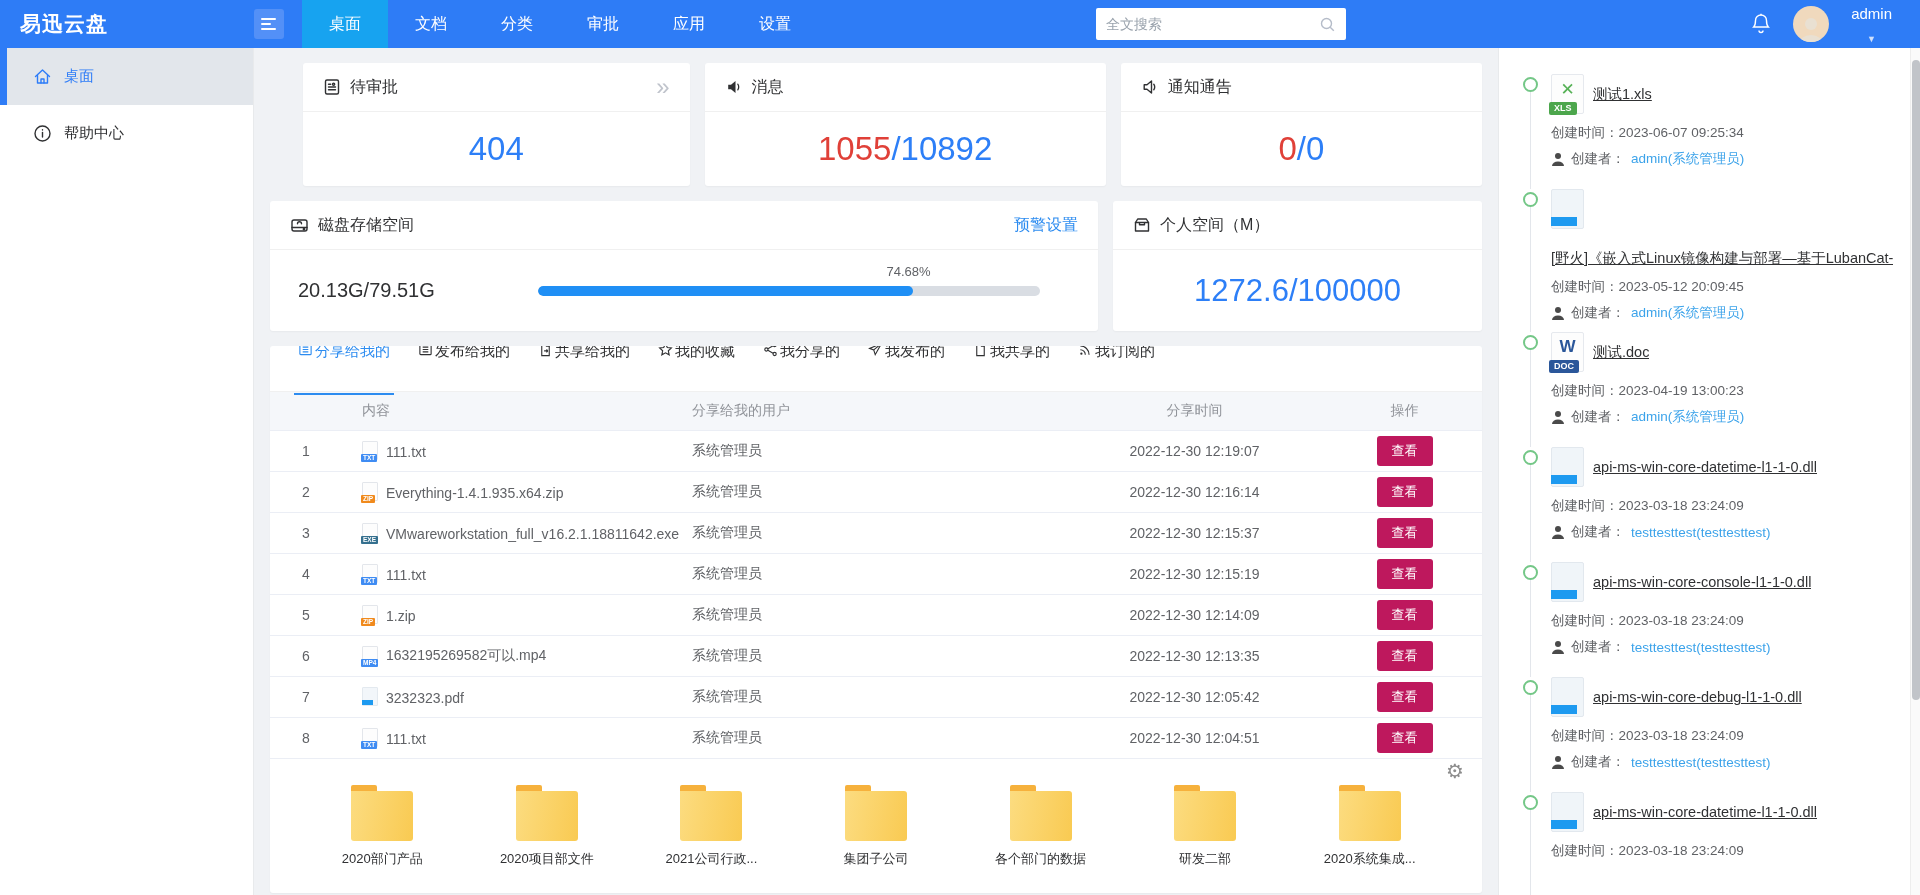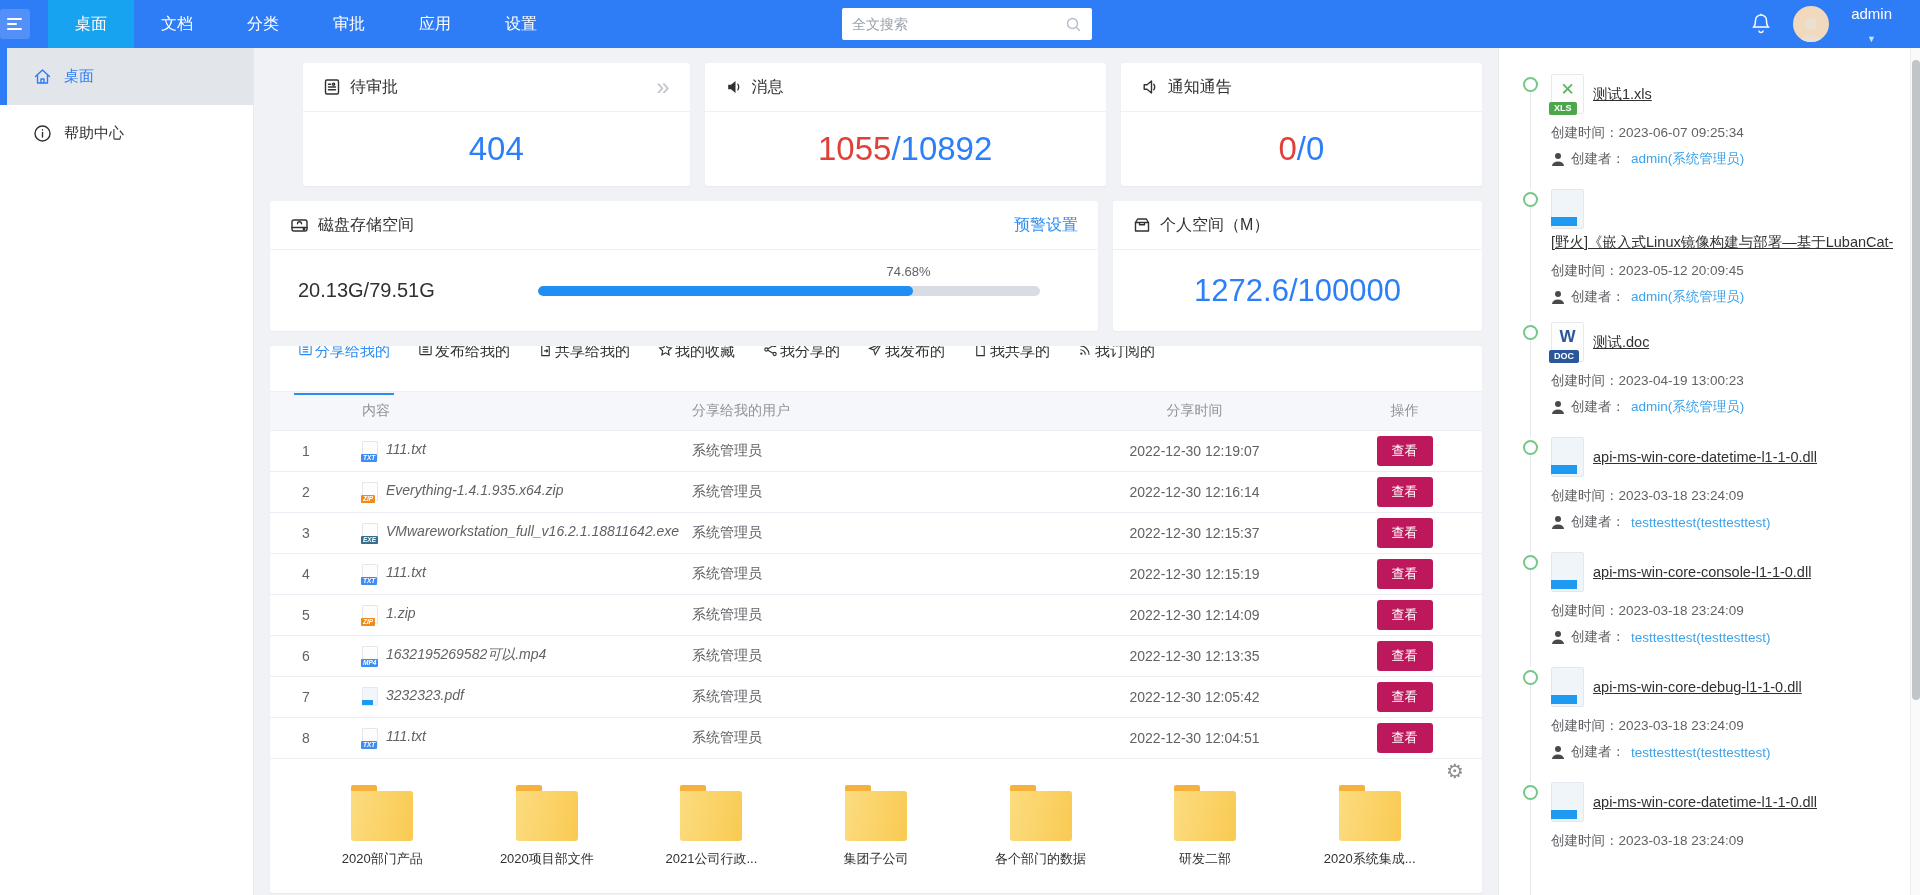--- a/index.html
+++ b/index.html
@@ -58,21 +58,21 @@
   .s-tab.active::after { content:""; position:absolute; left:8px; right:8px; bottom:0; height:2px; background:#2d8cf0; }
 
   table.files { width:100%; border-collapse:collapse; font-size:14px; }
   table.files th { background:#f5f7fa; color:#909399; font-weight:normal; height:38px; border-bottom:1px solid #ebeef5; }
   table.files td { height:41px; border-bottom:1px solid #ebeef5; color:#606266; }
   .col-idx { width:72px; text-align:center; color:#909399; }
   .col-name { text-align:left; padding-left:20px; }
   .col-user { width:370px; text-align:left; }
   .col-time { width:265px; text-align:center; }
   .col-act  { width:155px; text-align:center; }
-  .fname { display:flex; align-items:flex-start; gap:8px; color:#606266;font-style:italic; }
+  .fname { display:flex; align-items:flex-end; gap:8px; color:#606266; }
   .tfile { position:relative; width:16px; height:19px; background:#fdfdfd; border:1px solid #e3e6eb; border-radius:1px; flex-shrink:0; }
   .tbadge { position:absolute; left:-2px; bottom:-3px; font-size:6.5px; font-weight:bold; color:#fff; padding:1px 2px; border-radius:1px; line-height:1; }
   .tb-txt { background:#3f8cf3; } .tb-zip { background:#f08a1d; } .tb-exe { background:#35708f; } .tb-mp4 { background:#3f8cf3; }
   .tstrip { position:absolute; left:-1px; bottom:0px; width:11px; height:5px; background:#1e9af0; }
   .tfile.blank { background:#f2f6fa; border-color:#e3e9ef; }
   .view-btn { background:#be185d; color:#fff; border:none; border-radius:3px; font-size:13px; padding:6px 15px; cursor:pointer; font-family:Liberation Serif, serif; }
 
   
   .folders-wrap { position:relative; padding:26px 30px 0 30px; }
   .gear { position:absolute; right:18px; top:2px; font-size:20px; color:#8c8c8c; cursor:pointer; line-height:1; }
@@ -90,21 +90,21 @@
   .rp-tab.active { color:#2d8cf0; }
   .rp-tab.active::after { content:""; position:absolute; left:-22px; right:-14px; bottom:0; height:3px; background:#2d8cf0; }
   .rp-list { padding:16px 12px 0 18px; }
   .rp-item { display:flex; min-height:115px; }
   .rp-item.stacked { min-height:133px; }
   .rp-rail { width:26px; display:flex; flex-direction:column; align-items:center; flex-shrink:0; }
   .rp-circle { width:15px; height:15px; border:2px solid #74c787; border-radius:50%; background:#fff; margin-top:3px; flex-shrink:0; cursor:pointer; }
   .rp-line { width:1px; flex:1; background:#e3e6eb; }
   .rp-body { flex:1; min-width:0; padding-left:8px; padding-bottom:10px; }
   .rp-filerow { display:flex; align-items:center; gap:9px; }
-  .rp-item.stacked .rp-filerow { flex-direction:column; align-items:flex-start; gap:4px; }
+  .rp-item.stacked .rp-filerow { flex-direction:column; align-items:flex-start; gap:20px; }
   .bfile { position:relative; width:33px; height:40px; background:#fdfdfd; border:1px solid #e6e9ee; border-radius:2px; flex-shrink:0; }
   .bfile.blank { background:#f0f5f9; border-color:#e2e8ee; }
   .bfile .glyph { position:absolute; top:4px; left:0; right:0; text-align:center; font-size:17px; font-weight:bold; }
   .g-xls { color:#57b257; } .g-doc { color:#2b579a; }
   .bbadge { position:absolute; left:-3px; bottom:-2px; font-size:9px; font-weight:bold; color:#fff; padding:1.5px 5px; border-radius:2px; line-height:1.1; }
   .bb-xls { background:#4ca64c; } .bb-doc { background:#2b579a; }
   .bstrip { position:absolute; left:-1px; bottom:2px; width:26px; height:9px; background:#1e9af0; }
   .rp-name { font-size:14.5px; color:#303133; text-decoration:underline; white-space:nowrap; overflow:hidden; cursor:pointer; }
   .rp-meta { margin-top:10px; font-size:13.5px; color:#606266; }
   .rp-creator { margin-top:8px; font-size:13.5px; color:#606266; display:flex; align-items:center; gap:6px; }
@@ -113,20 +113,21 @@
   
   .v-scroll { width:10px; background:#fafafa; border-left:1px solid #ededed; position:relative; flex-shrink:0; }
   .v-thumb { position:absolute; left:1px; width:8px; top:12px; height:640px; background:#c1c4c9; border-radius:4px; cursor:pointer; }
 
   svg.ic { stroke:#303133; fill:none; stroke-width:1.4; stroke-linecap:round; stroke-linejoin:round; }
 </style>
 </head>
 <body>
 
 <div class="navbar">
+  <div class="logo">易迅云盘</div>
   <div class="hamburger">
       <i></i>
       <i></i>
       <i></i>
     </div>
   <div class="nav-menu">
     <div class="nav-item active">桌面</div>
     <div class="nav-item">文档</div>
     <div class="nav-item">分类</div>
     <div class="nav-item">审批</div>

